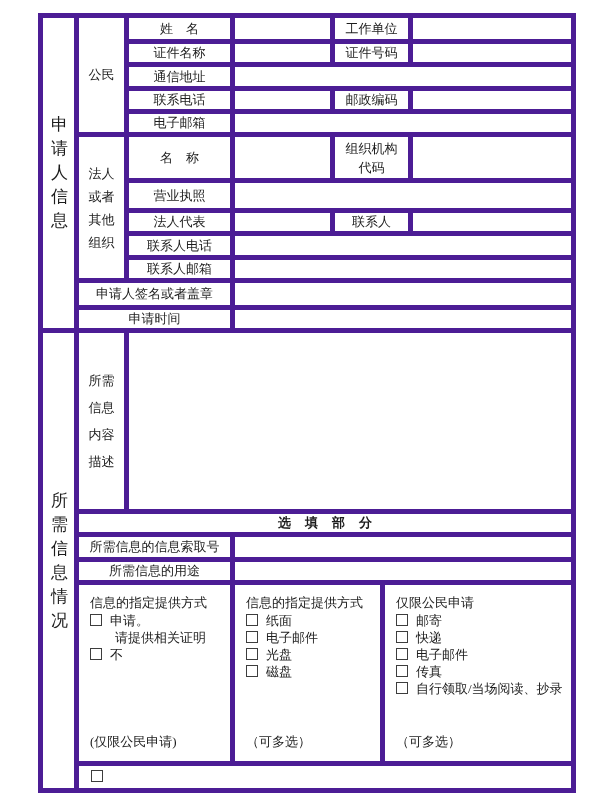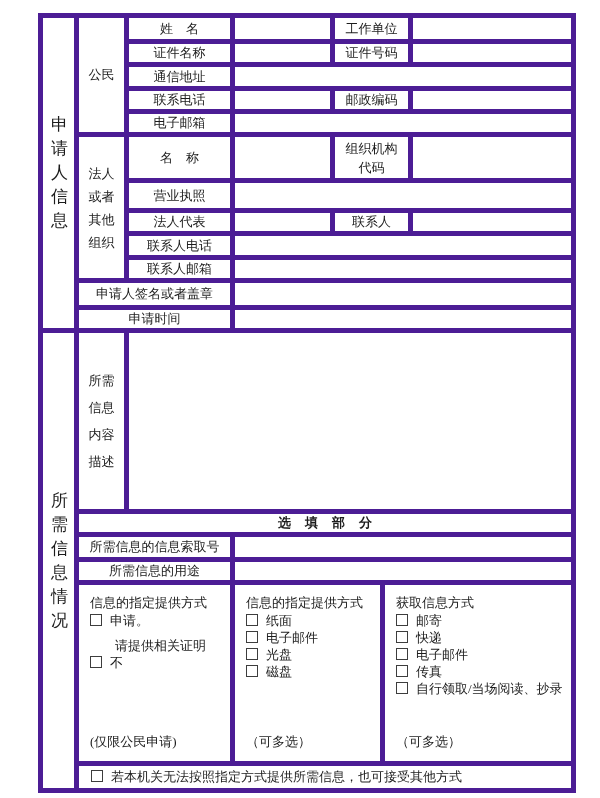--- a/index.html
+++ b/index.html
@@ -57,21 +57,21 @@
   .chk-title { line-height:18px; white-space:nowrap; }
   .opt { line-height:17px; white-space:nowrap; }
   .cb {
     display:inline-block;
     width:10px; height:10px;
     border:1px solid #3d3d3d;
     margin-right:8px;
     vertical-align:-1px;
     background:#ffffff;
   }
-  .opt-note { margin-top:8px; line-height:17px; padding-left:25px; white-space:nowrap; }
+  .opt-note { line-height:17px; padding-left:25px; white-space:nowrap; }
   .spacer { flex:1; }
   .chk-foot { line-height:17px; white-space:nowrap; }
   td.note-cell { }
   .note-inner { padding:3px 4px 3px 12px; line-height:16px; white-space:nowrap; }
 </style>
 </head>
 <body>
 
 <div class="sheet">
 <table class="form">
@@ -194,31 +194,31 @@
         <div class="opt"><span class="cb"></span><span>纸面</span></div>
         <div class="opt"><span class="cb"></span><span>电子邮件</span></div>
         <div class="opt"><span class="cb"></span><span>光盘</span></div>
         <div class="opt"><span class="cb"></span><span>磁盘</span></div>
         <div class="spacer"></div>
         <div class="chk-foot">（可多选）</div>
       </div>
     </td>
     <td class="chk" colspan="2">
       <div class="chk-inner">
-        <div class="chk-title">获取信息方式</div>
+        <div class="chk-title">仅限公民申请</div>
         <div class="opt"><span class="cb"></span><span>邮寄</span></div>
         <div class="opt"><span class="cb"></span><span>快递</span></div>
         <div class="opt"><span class="cb"></span><span>电子邮件</span></div>
         <div class="opt"><span class="cb"></span><span>传真</span></div>
         <div class="opt"><span class="cb"></span><span>自行领取/当场阅读、抄录</span></div>
         <div class="spacer"></div>
         <div class="chk-foot">（可多选）</div>
       </div>
     </td>
   </tr>
   <tr style="height:22px">
     <td class="note-cell" colspan="6">
-      <div class="note-inner"><span class="cb"></span><span>若本机关无法按照指定方式提供所需信息，也可接受其他方式</span></div>
+      <div class="note-inner"><span class="cb"></span></div>
     </td>
   </tr>
 </tbody>
     </table>
 </div>
 
 </body></html>

